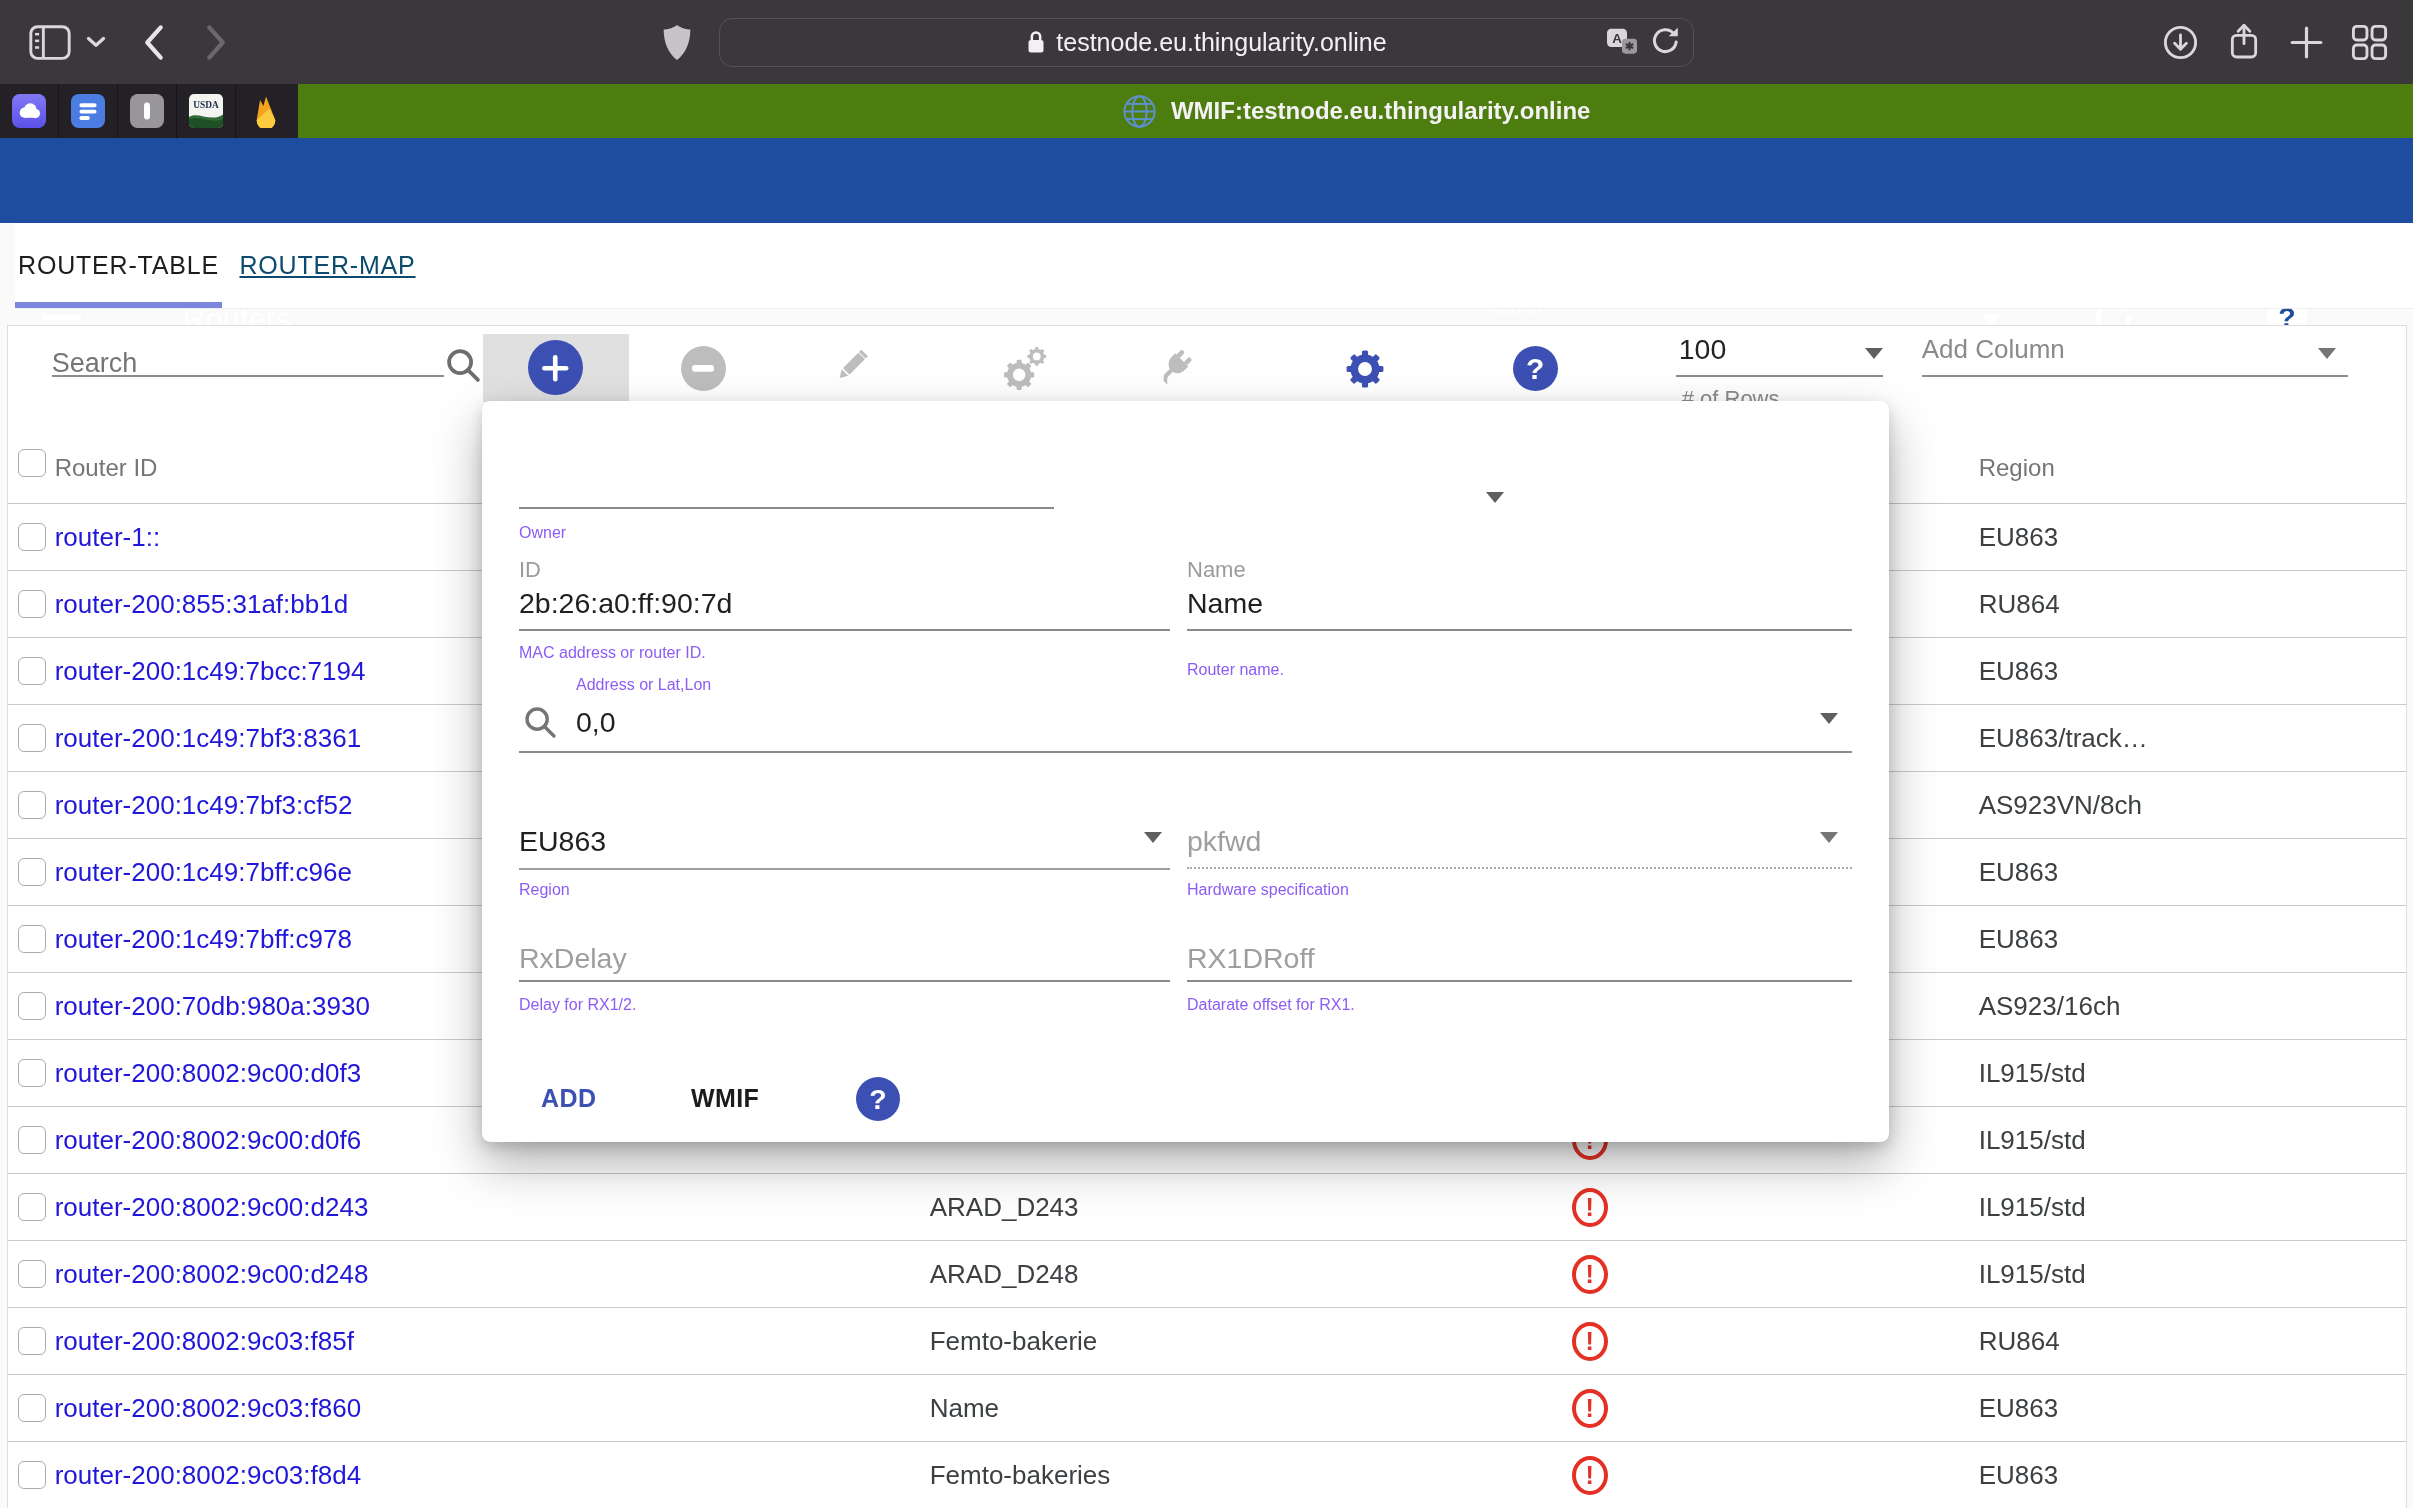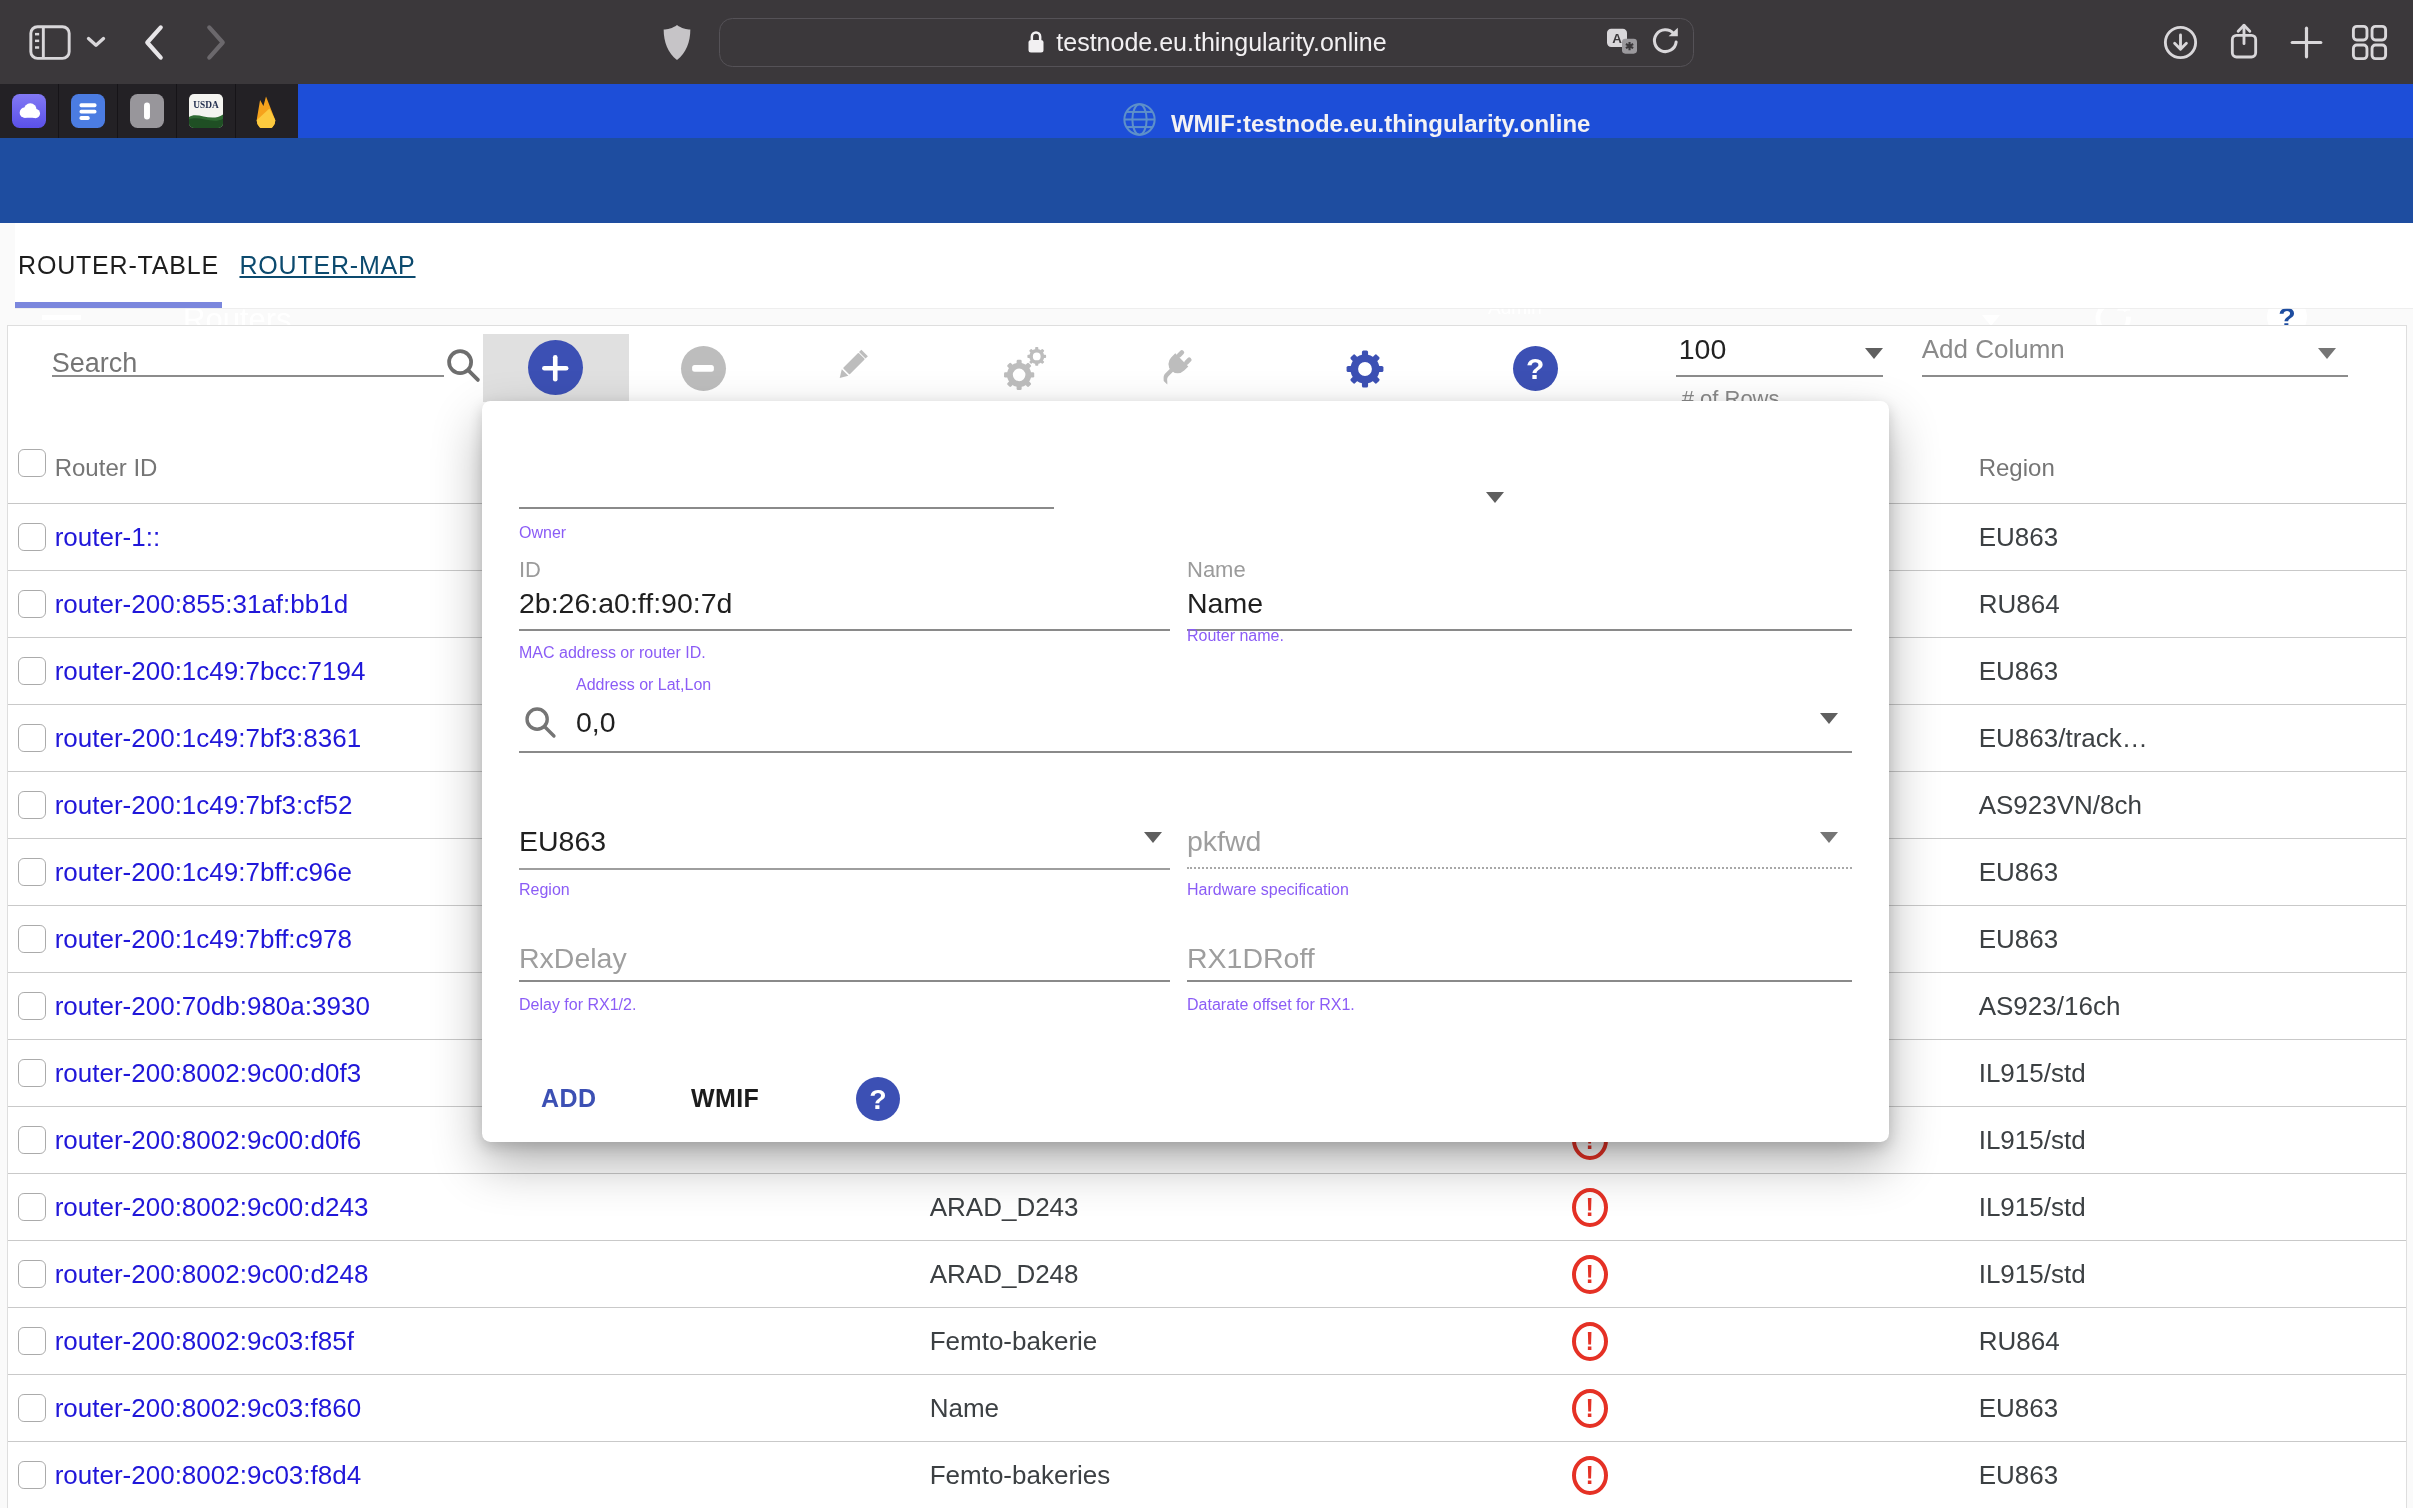--- a/index.html
+++ b/index.html
@@ -10,21 +10,21 @@
   
   .titlebar { position:absolute; left:0; top:0; width:2413px; height:84px; background:#3b383b; }
   .tb-ico { position:absolute; top:0; height:84px; display:flex; align-items:center; justify-content:center; }
   .urlbar { position:absolute; left:719px; top:17.6px; width:975px; height:49px; border:1.7px solid #555257; border-radius:13.4px;
             display:flex; align-items:center; justify-content:center; gap:10px; color:#f2f0f2; font-size:25px; }
   .urlbar .right-tools { position:absolute; right:13.4px; top:0; height:100%; display:flex; align-items:center; gap:11.7px; }
 
   .tabstrip { position:absolute; left:0; top:84px; width:2413px; height:54px; background:#333034; }
   .pinned { position:absolute; left:0; top:0; height:54px; width:298px; background:#232125; display:flex; }
   .pintab { width:59px; height:54px; display:flex; align-items:center; justify-content:center; border-right:1.7px solid #161418; }
-  .activetab { position:absolute; left:298px; top:0; right:0; height:54px; background:#1d4ed8; display:flex; align-items:flex-end; justify-content:center; gap:13.4px; }
+  .activetab { position:absolute; left:298px; top:0; right:0; height:54px; background:#4d7c0f; display:flex; align-items:center; justify-content:center; gap:13.4px; }
   .activetab .t { color:#f4f2f4; font-size:24px; font-weight:700; }
 
   
   .appheader { position:absolute; left:0; top:138px; width:2413px; height:85px; background:#1e4da0; }
   .burger { position:absolute; left:42px; top:164px; width:39px; height:34px; cursor:pointer; }
   .burger div { height:5px; background:#fff; margin-bottom:8.4px; }
   .apptitle { position:absolute; left:183px; top:164px; color:#fff; font-size:31px; }
   .adminsel { position:absolute; left:1488px; top:159px; width:535px; height:59px; }
   .adminsel .txt { color:#fff; font-size:19px; }
   .adminsel .line { position:absolute; left:0; right:0; top:57px; height:1.7px; background:#c9d4e9; }
@@ -497,21 +497,21 @@
     <span class="d-cap" style="left:37px;top:123px;">Owner</span>
 
     <span class="d-lab" style="left:37px;top:156px;">ID</span>
     <span class="d-val" style="left:37px;top:186px;">2b:26:a0:ff:90:7d</span>
     <span class="d-ul dark" style="left:37px;top:228px;width:651px;"></span>
     <span class="d-cap" style="left:37px;top:243px;">MAC address or router ID.</span>
 
     <span class="d-lab" style="left:705px;top:156px;">Name</span>
     <span class="d-val" style="left:705px;top:186px;">Name</span>
     <span class="d-ul dark" style="left:705px;top:228px;width:665px;"></span>
-    <span class="d-cap" style="left:705px;top:226px;">Router name.</span>
+    <span class="d-cap" style="left:705px;top:260px;">Router name.</span>
 
     <span class="d-cap" style="left:94px;top:275px;">Address or Lat,Lon</span>
     <span style="position:absolute;left:40px;top:303px;">
       <svg width="37" height="37" viewBox="0 0 44 44">
           <circle cx="18" cy="18" r="12" fill="none" stroke="#757575" stroke-width="4"></circle>
           <line x1="27" y1="27" x2="38" y2="38" stroke="#757575" stroke-width="4" stroke-linecap="round"></line>
         </svg>
     </span>
     <span class="d-val" style="left:94px;top:305px;">0,0</span>
     <span class="tri" style="position:absolute;left:1338px;top:312px;"></span>

